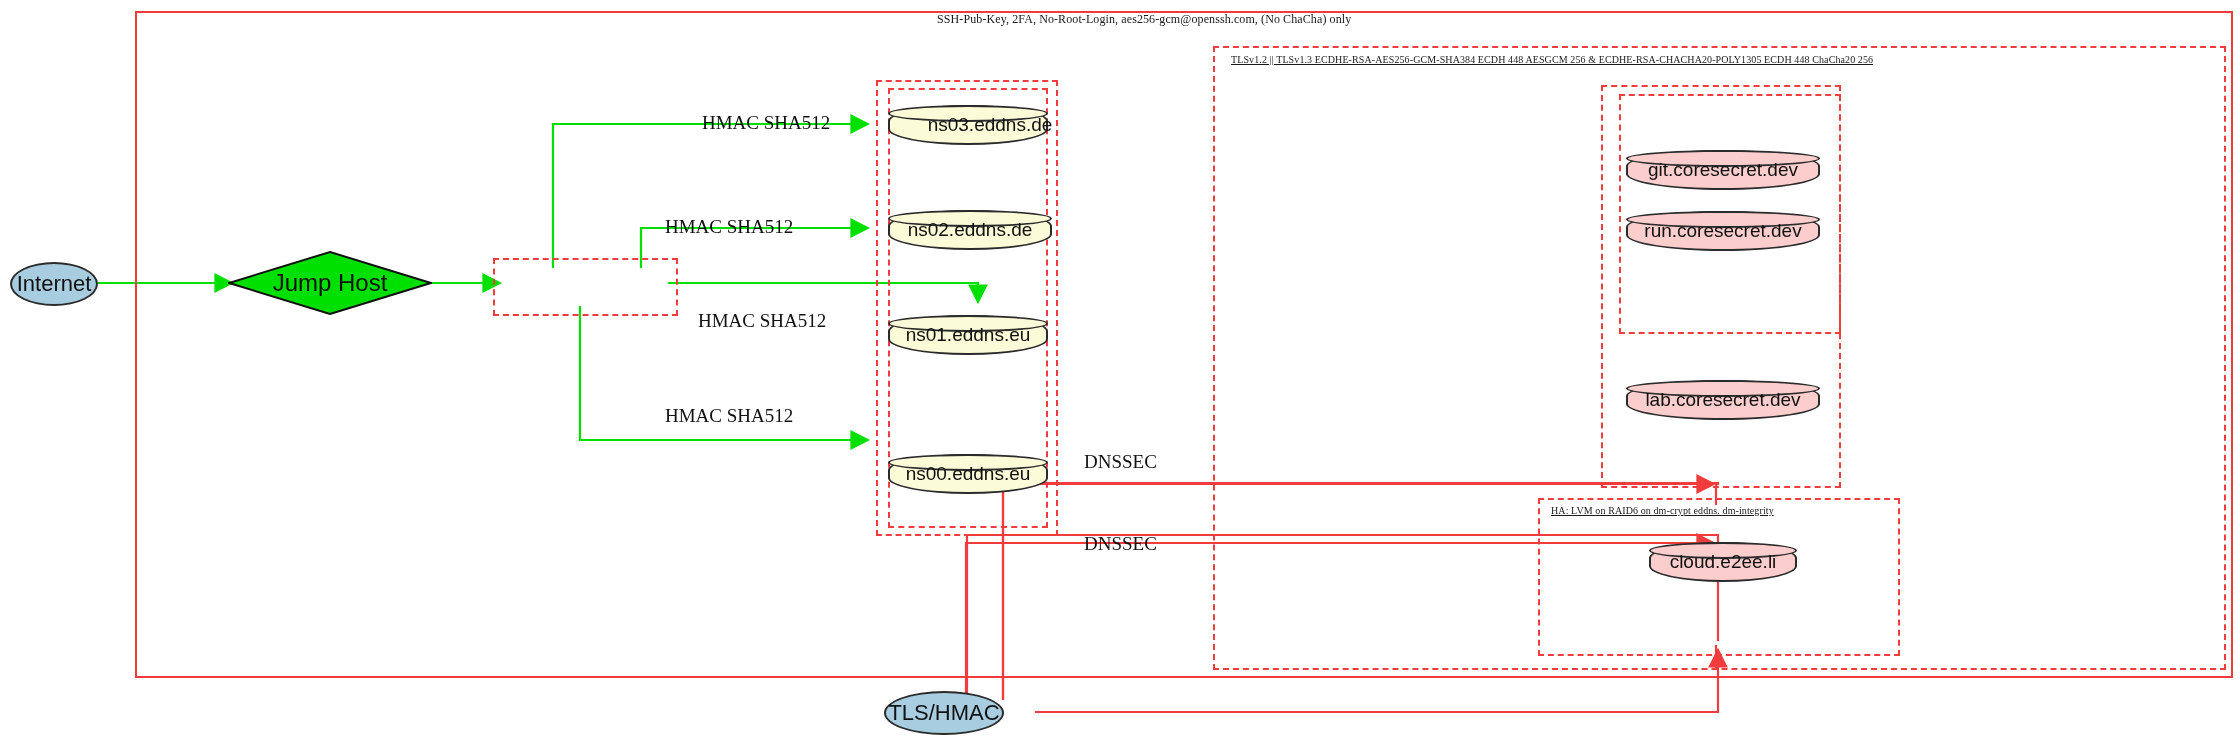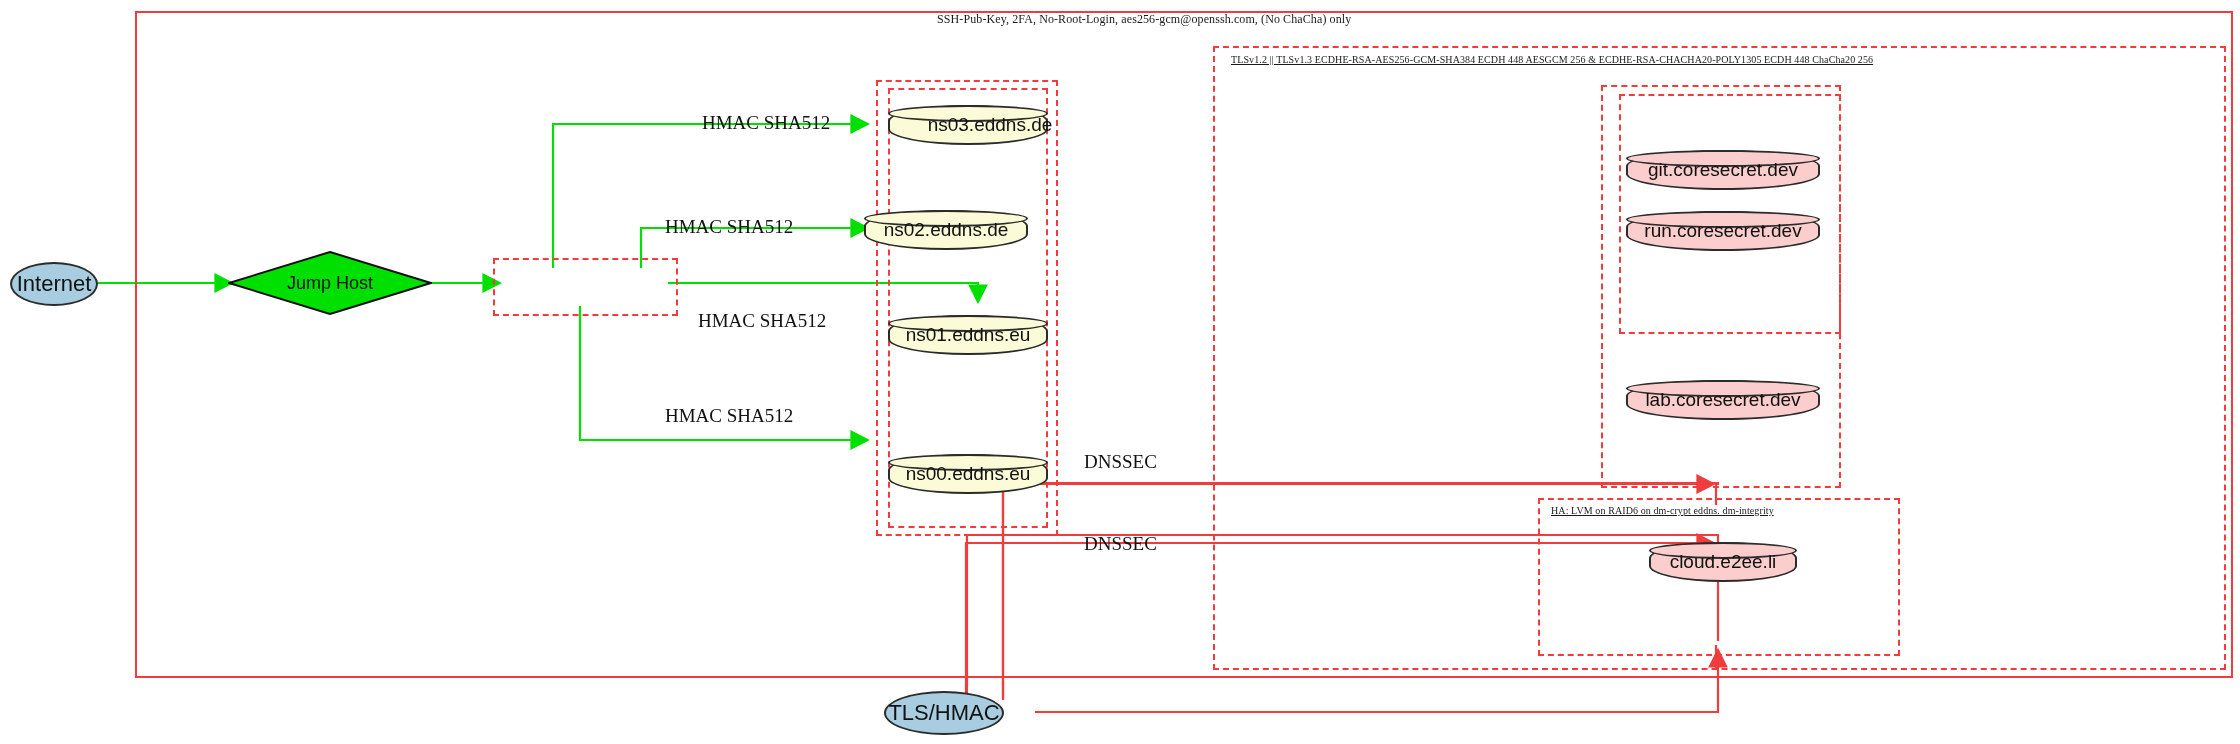--- a/index.html
+++ b/index.html
@@ -57,21 +57,21 @@
     font-size:22px;color:#111;
     box-sizing:border-box;
   }
 
   
   .diamond-wrap{position:absolute;}
   .diamond-wrap svg{display:block;}
   .diamond-label{
     position:absolute;left:0;top:0;width:100%;height:100%;
     display:flex;align-items:center;justify-content:center;
-    font-size:18px;color:#111;pointer-events:none;
+    font-size:24px;color:#111;pointer-events:none;
   }
 
   
   .edge-label{
     position:absolute;
     font-family:"Liberation Serif", serif;
     font-size:19px;color:#111;white-space:nowrap;
   }
 
   
@@ -160,21 +160,21 @@
       <polygon points="102,1 203,32 102,63 1,32" fill="#00e000" stroke="#111" stroke-width="2"></polygon>
     </svg>
     <div class="diamond-label">Jump Host</div>
   </div>
 
 
   <div class="cyl cyl-yellow" style="left:888px;top:105px;width:160px;height:40px;padding-left:44px;">
     <span>ns03.eddns.de</span>
   </div>
 
-  <div class="cyl cyl-yellow" style="left:864px;top:210px;width:164px;height:40px;">
+  <div class="cyl cyl-yellow" style="left:888px;top:210px;width:164px;height:40px;">
     <span>ns02.eddns.de</span>
   </div>
 
   <div class="cyl cyl-yellow" style="left:888px;top:315px;width:160px;height:40px;">
     <span>ns01.eddns.eu</span>
   </div>
 
   <div class="cyl cyl-yellow" style="left:888px;top:420px;width:160px;height:40px;margin-top:34px;">
     <span>ns00.eddns.eu</span>
   </div>

